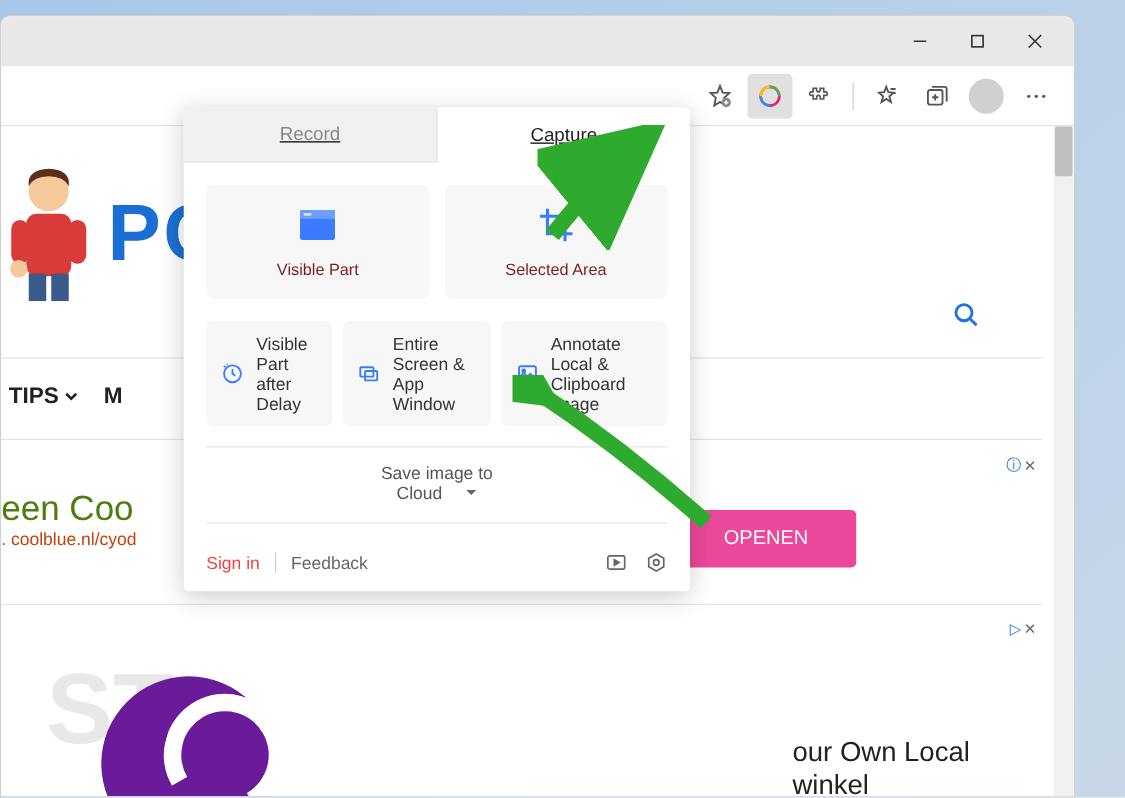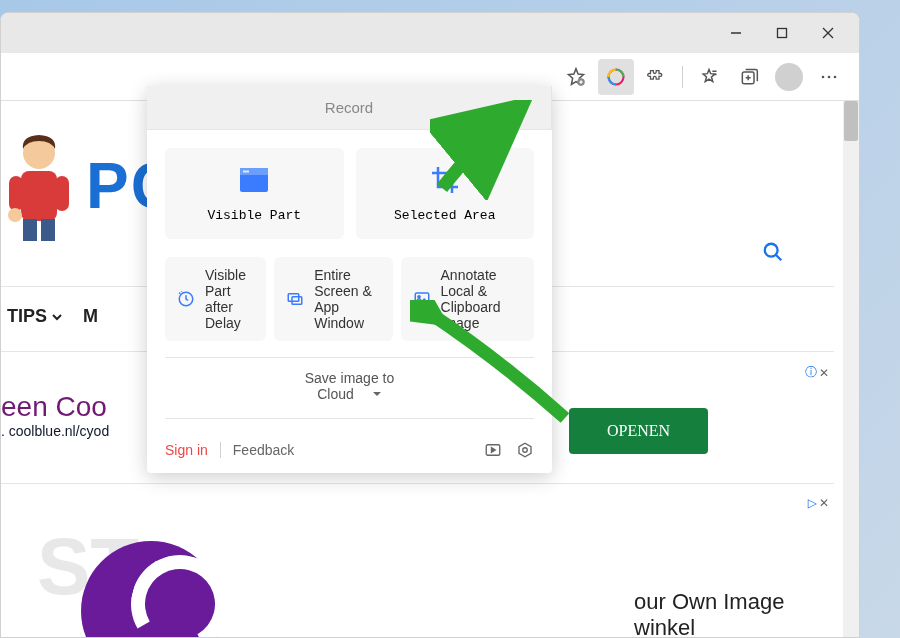--- a/index.html
+++ b/index.html
@@ -128,39 +128,38 @@
       background: #e5e5e5;
     }
     .ad1 {
       position: absolute;
       top: 290px;
       left: 0;
     }
     .ad1-title {
       font-size: 28px;
       font-weight: 400;
-      color: #701a75;
+      color: #4d7c0f;
     }
     .ad1-url {
       font-size: 14px;
-      color: #0f172a;
+      color: #c2410c;
     }
     .open-btn {
       position: absolute;
-      left: 568px;
+      left: 540px;
       top: 307px;
-      background: #15803d;
+      background: #ec4899;
       color: #fff;
       font-size: 16px;
       font-weight: 500;
       padding: 14px 38px;
       border: none;
       border-radius: 4px;
       cursor: pointer;
-      font-family: Liberation Serif, serif;
     }
     .ad-badge {
       position: absolute;
       right: 30px;
       font-size: 12px;
       color: #1a73e8;
       display: flex;
       gap: 2px;
       align-items: center;
     }
@@ -236,20 +235,21 @@
       width: 405px;
       background: #fff;
       border-radius: 4px;
       box-shadow: 0 4px 20px rgba(0,0,0,0.2);
       z-index: 10;
       padding-bottom: 10px;
     }
     .popup-tabs {
       display: flex;
       height: 44px;
+      text-decoration: underline;
     }
     .popup-tab {
       flex: 1;
       display: flex;
       align-items: center;
       justify-content: center;
       font-size: 15px;
       cursor: pointer;
     }
     .popup-tab.inactive {
@@ -282,23 +282,22 @@
     .capture-card-icon {
       width: 32px;
       height: 32px;
       color: #3b7cff;
       display: flex;
       align-items: center;
       justify-content: center;
     }
     .capture-card-label {
       font-size: 13px;
-      color: #000000;
+      color: #7f1d1d;
       text-align: center;
-      font-family: Liberation Mono, monospace;
     }
     .option-list {
       padding: 0 18px;
       display: flex;
       gap: 8px;
     }
     .option-item {
       background: #f7f7f7;
       border-radius: 6px;
       padding: 10px 12px;
@@ -491,34 +490,35 @@
 
       <div class="ad-badge" style="top:395px;">
         <span style="color:#1a73e8">▷</span>
         <span class="close-x">✕</span>
       </div>
 
       <div class="st-text">ST</div>
       <div class="purple-swirl"></div>
 
       <div class="ad2-text">
-        <div>our Own Image</div>
+        <div>our Own Local</div>
         <div>winkel</div>
       </div>
 
       <div class="scrollbar">
         <div class="scrollbar-thumb"></div>
       </div>
     </div>
   </div>
 </div>
 
 <div class="popup">
   <div class="popup-tabs">
     <div class="popup-tab inactive">Record</div>
+    <div class="popup-tab active">Capture</div>
   </div>
 
   <div class="capture-grid">
     <div class="capture-card">
       <div class="capture-card-icon">
         <svg width="30" height="26" viewBox="0 0 30 26">
             <rect x="1" y="1" width="28" height="24" rx="2" fill="#3b7cff"></rect>
             <rect x="1" y="1" width="28" height="7" fill="#6b9fff"></rect>
             <rect x="4" y="3.5" width="6" height="2" fill="#fff" opacity="0.8"></rect>
           </svg>

